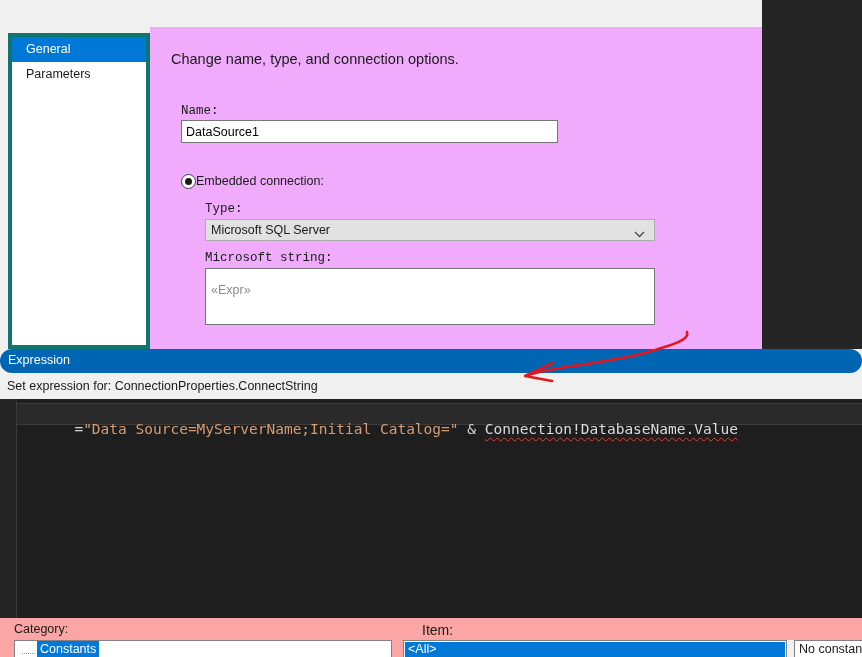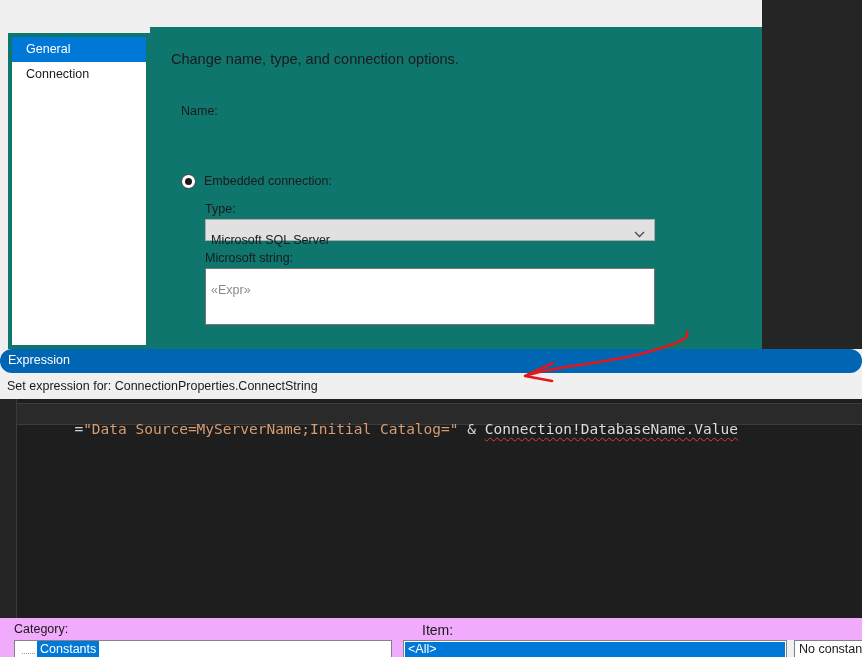--- a/index.html
+++ b/index.html
@@ -36,29 +36,29 @@
   }
   .side-item{
     height:25px;line-height:25px;padding-left:14px;
     font-size:12.5px;color:#1a1a1a;cursor:pointer;
     white-space:nowrap;
   }
   .side-item.sel{background:#0078d7;color:#ffffff;}
 
   #dsp-body{
     position:absolute;left:150px;top:27px;width:612px;height:322px;
-    background:#0f766e;
+    background:#f0abfc;
   }
   #dsp-heading{
     position:absolute;left:21px;top:24px;
     font-size:14.5px;color:#1a1a1a;white-space:nowrap;
   }
 
   .fld-label{
-    position:absolute;font-size:12.5px;color:#1a1a1a;white-space:nowrap;
+    position:absolute;font-size:12.5px;color:#1a1a1a;white-space:nowrap;font-family:Liberation Mono, monospace;
   }
   #lbl-name{left:31px;top:77px;}
   #inp-name{
     position:absolute;left:31px;top:93px;width:377px;height:23px;
     background:#ffffff;border:1px solid #767676;box-sizing:border-box;
     font-family:"Liberation Sans",sans-serif;font-size:12.5px;color:#000;
     padding:0 4px;outline:none;
   }
 
   #radio-embedded{
@@ -67,29 +67,29 @@
   }
   .radio-outer{
     width:13px;height:13px;border-radius:50%;
     border:1px solid #3f3f3f;background:#fff;
     display:inline-block;position:relative;flex:none;
   }
   .radio-outer::after{
     content:"";position:absolute;left:3px;top:3px;
     width:7px;height:7px;border-radius:50%;background:#1a1a1a;
   }
-  #radio-embedded .rtext{margin-left:8px;font-size:12.5px;color:#1a1a1a;white-space:nowrap;}
+  #radio-embedded .rtext{font-size:12.5px;color:#1a1a1a;white-space:nowrap;}
 
   #lbl-type{left:55px;top:175px;}
   #sel-type{
     position:absolute;left:55px;top:192px;width:450px;height:22px;
     background:#e1e1e1;border:1px solid #acacac;box-sizing:border-box;
     font-size:12.5px;color:#1a1a1a;cursor:pointer;
   }
-  #sel-type .seltext{position:absolute;left:5px;top:13px;}
+  #sel-type .seltext{position:absolute;left:5px;top:3px;}
   #sel-type .chev{position:absolute;right:9px;top:7px;}
 
   #lbl-conn{left:55px;top:224px;}
   #ta-conn{
     position:absolute;left:55px;top:241px;width:450px;height:57px;
     background:#ffffff;border:1px solid #767676;box-sizing:border-box;
     font-family:"Liberation Sans",sans-serif;font-size:12.5px;
     padding:14px 5px;resize:none;outline:none;color:#000;
   }
   #ta-conn::placeholder{color:#8a8a8a;}
@@ -163,21 +163,21 @@
     display:flex;align-items:center;cursor:pointer;
   }
   #warn-count{font-size:11.5px;color:#e0e0e0;margin-left:4px;}
   #nav-back{position:absolute;left:196px;top:3px;width:22px;height:16px;cursor:pointer;}
   #nav-fwd{position:absolute;left:222px;top:3px;width:22px;height:16px;cursor:pointer;}
   #nav-more{position:absolute;left:262px;top:4px;width:14px;height:14px;cursor:pointer;}
 
   
   #expr-bottom{
     position:absolute;left:0;top:269px;width:862px;height:39px;
-    background:#f0abfc;
+    background:#fca5a5;
   }
   #lbl-category{position:absolute;left:14px;top:4px;font-size:12.5px;color:#1a1a1a;}
   #list-category{
     position:absolute;left:14px;top:22px;width:378px;height:17px;
     background:#ffffff;border:1px solid #828282;border-bottom:none;
     box-sizing:border-box;overflow:hidden;
   }
   #cat-row{
     position:absolute;left:0;top:1px;height:15px;display:flex;align-items:center;
     cursor:pointer;
@@ -227,29 +227,30 @@
 <body>
 
 <div id="dsp-dialog">
 
 
   <div id="dsp-sidebar">
     <div class="side-item sel">
       <span>General</span>
     </div>
     <div class="side-item">
-      <span>Connection</span>
+      <span>Parameters</span>
     </div>
   </div>
 
   <div id="dsp-body">
 
     <div id="dsp-heading">Change name, type, and connection options.</div>
 
     <div class="fld-label" id="lbl-name">Name:</div>
+    <input id="inp-name" type="text" value="DataSource1" style="">
 
     <div id="radio-embedded">
       <span class="radio-outer"></span>
       <span class="rtext">Embedded connection:</span>
     </div>
 
     <div class="fld-label" id="lbl-type">Type:</div>
     <div id="sel-type">
       <span class="seltext">Microsoft SQL Server</span>
       <span class="chev">

